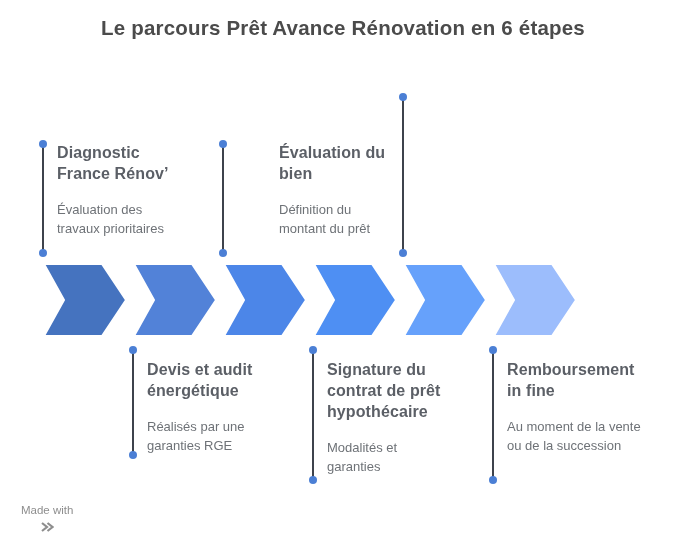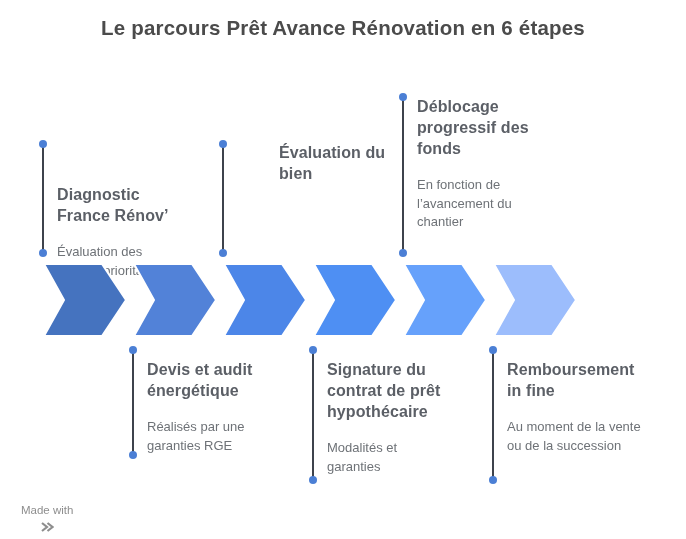--- a/index.html
+++ b/index.html
@@ -37,39 +37,36 @@
 </head>
 <body>
 
 <div class="canvas">
 
   <h1 class="diagram-title">Le parcours Prêt Avance Rénovation en 6 étapes</h1>
 
   <div class="vline" style="left:42px; top:146px; height:105px;"></div>
   <div class="dot" style="left:39px; top:140px;"></div>
   <div class="dot" style="left:39px; top:249px;"></div>
-  <div class="step-text" style="left:57px; top:142px; width:125px;margin-top:42px;">
+  <div class="step-text" style="left:57px; top:142px; width:125px;">
     <div class="step-title">Diagnostic France Rénov’</div>
     <div class="step-sub">Évaluation des travaux prioritaires</div>
   </div>
 
   <div class="vline" style="left:222px; top:146px; height:105px;"></div>
   <div class="dot" style="left:219px; top:140px;"></div>
   <div class="dot" style="left:219px; top:249px;"></div>
   <div class="step-text" style="left:237px; top:142px; width:122px;margin-left:42px;">
     <div class="step-title">Évaluation du bien</div>
+    <div class="step-sub">Définition du montant du prêt</div>
   </div>
 
   <div class="vline" style="left:402px; top:99px; height:152px;"></div>
   <div class="dot" style="left:399px; top:93px;"></div>
   <div class="dot" style="left:399px; top:249px;"></div>
-  <div class="step-text" style="left:417px; top:96px; width:125px;">
-    <div class="step-title">Déblocage progressif des fonds</div>
-    <div class="step-sub">En fonction de l’avancement du chantier</div>
-  </div>
 
   <div class="vline" style="left:132px; top:352px; height:101px;"></div>
   <div class="dot" style="left:129px; top:346px;"></div>
   <div class="dot" style="left:129px; top:451px;"></div>
   <div class="step-text" style="left:147px; top:359px; width:125px;">
     <div class="step-title">Devis et audit énergétique</div>
     <div class="step-sub">Réalisés par une garanties RGE</div>
   </div>
 
   <div class="vline" style="left:312px; top:352px; height:126px;"></div>

